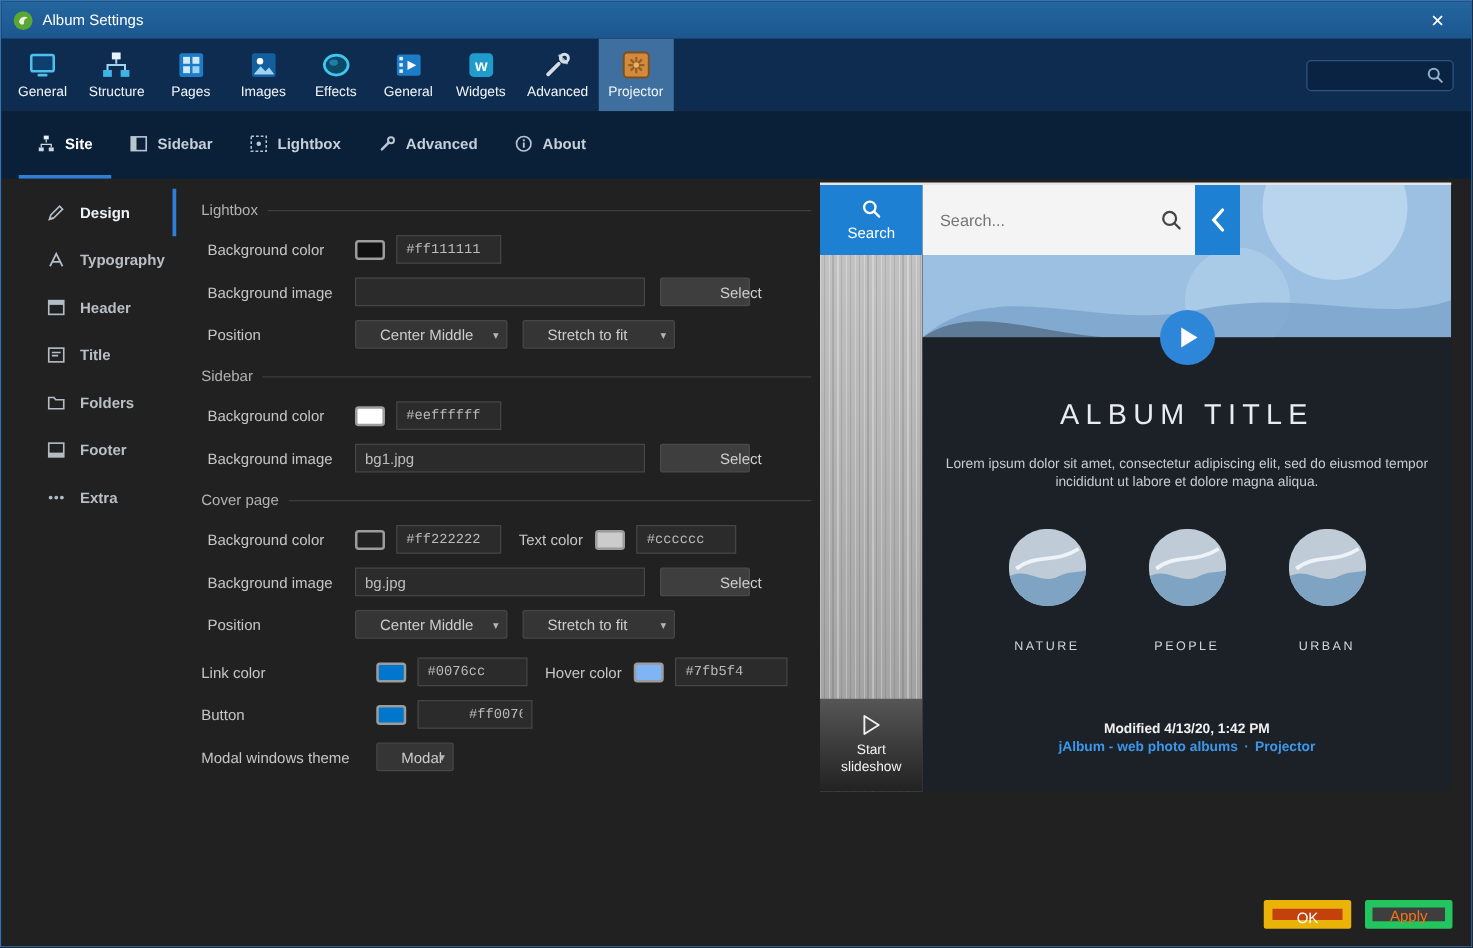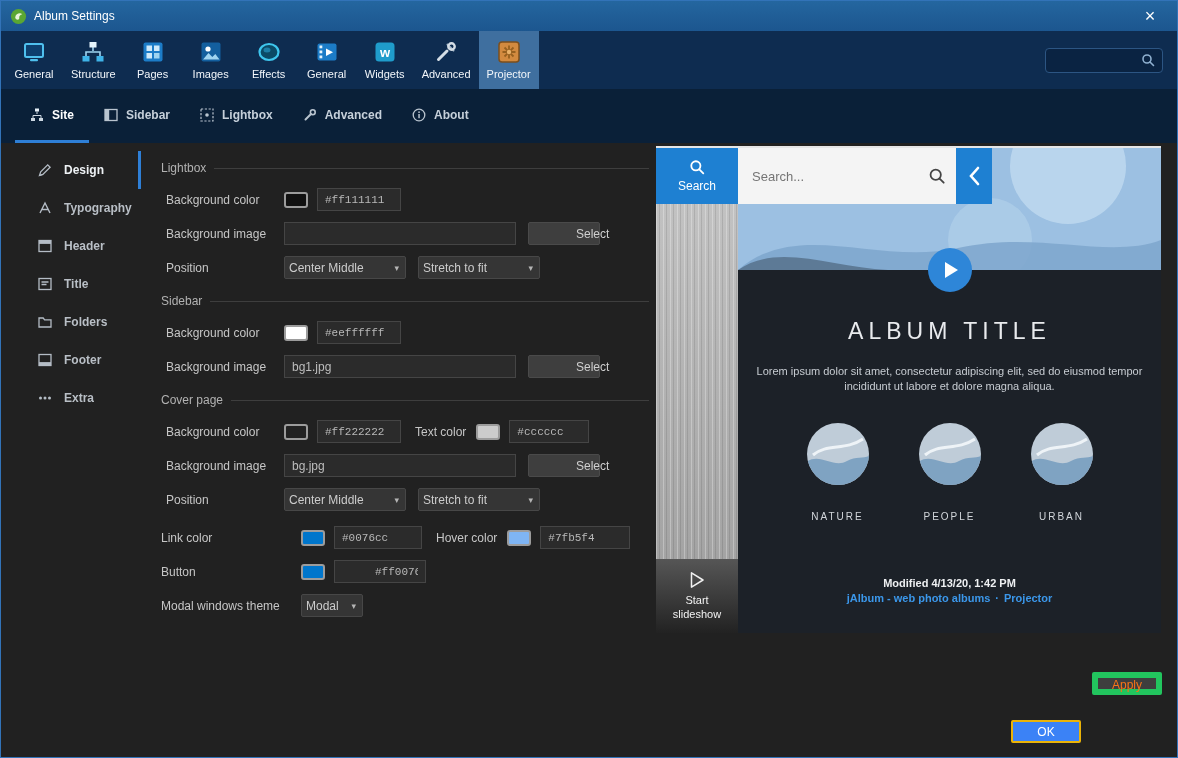--- a/index.html
+++ b/index.html
@@ -40,30 +40,30 @@
   .group-head::after { content:""; flex:1; height:1px; background:#3e3e3e; }
   .row { display:flex; align-items:center; margin-bottom:11px; padding-left:5px; height:23px; }
   .row.loose { padding-left:12px; }
   .lbl { width:118px; flex:0 0 118px; }
   .lbl-w140 { width:140px; flex:0 0 140px; }
   .lbl-inline { margin-left:14px; margin-right:10px; }
   .swatch { width:24px; height:16px; border-radius:3px; border:2px solid #9c9c9c; margin-right:9px; flex:0 0 24px; }
   .hexfield { height:23px; background:#2b2b2b; border:1px solid #454545; color:#b9b9b9; font-family:"Liberation Mono", monospace; font-size:11px; padding:0 7px; outline:none; }
   .imgfield { width:232px; height:23px; background:#2b2b2b; border:1px solid #454545; color:#bdbdbd; font-size:12px; padding:0 7px; outline:none; }
   .btn-select { width:72px; height:23px; margin-left:12px; background:#3e3e3e; border:1px solid #4a4a4a; border-radius:2px; color:#cfcfcf; font-size:12px;padding-left:47px; }
-  .dropdown { position:relative; height:23px; background:#353535; border:1px solid #474747; border-radius:2px; color:#cccccc; display:flex; align-items:center; padding:0 20px 0 4px; font-size:12px;text-align:right; }
+  .dropdown { position:relative; height:23px; background:#353535; border:1px solid #474747; border-radius:2px; color:#cccccc; display:flex; align-items:center; padding:0 20px 0 19px; font-size:12px;text-align:right; }
   .dropdown::after { content:"▾"; position:absolute; right:6px; top:50%; transform:translateY(-50%); font-size:9px; color:#b5b5b5; }
   .w122 { width:122px; } .w62 { width:62px; }
   .w84 { width:84px; } .w80 { width:80px; } .w88 { width:88px; } .w90 { width:90px; } .w92 { width:92px;padding-left:40px; }
   .gap12 { margin-left:12px; }
 
   
   .actions { position:absolute; right:15px; bottom:14px; display:flex; gap:11px; }
   .btn { width:70px; height:23px; border-radius:2px; font-size:12px; }
-  .btn-ok { background:#3b82f6; border:2px solid #eab308; color:#ffffff;margin-top:48px; }
+  .btn-ok { background:#c2410c; border:7px solid #eab308; color:#ffffff; }
   .btn-apply { background:#3e3e3e; border:6px solid #22c55e; color:#f97316; }
 
   
   .preview { position:absolute; left:655px; top:3px; width:505px; height:487px; display:flex; border-top:2px solid #e6e6e6; }
   .strip { position:relative; width:82px; flex:0 0 82px;
     background:
       repeating-linear-gradient(90deg, rgba(255,255,255,.28) 0 1px, rgba(0,0,0,0) 1px 3px, rgba(0,0,0,.10) 3px 4px, rgba(0,0,0,0) 4px 7px),
       linear-gradient(#c7c7c7,#9d9d9d); }
   .strip-search { position:absolute; top:0; left:0; width:82px; height:56px; background:#1e80d2; color:#ffffff; display:flex; flex-direction:column; align-items:center; justify-content:center; gap:4px; font-size:12px; }
   .strip-bottom { position:absolute; bottom:0; left:0; width:82px; height:74px; background:linear-gradient(#565656,#222222); color:#f2f2f2; display:flex; flex-direction:column; align-items:center; justify-content:center; gap:5px; font-size:11px; }

